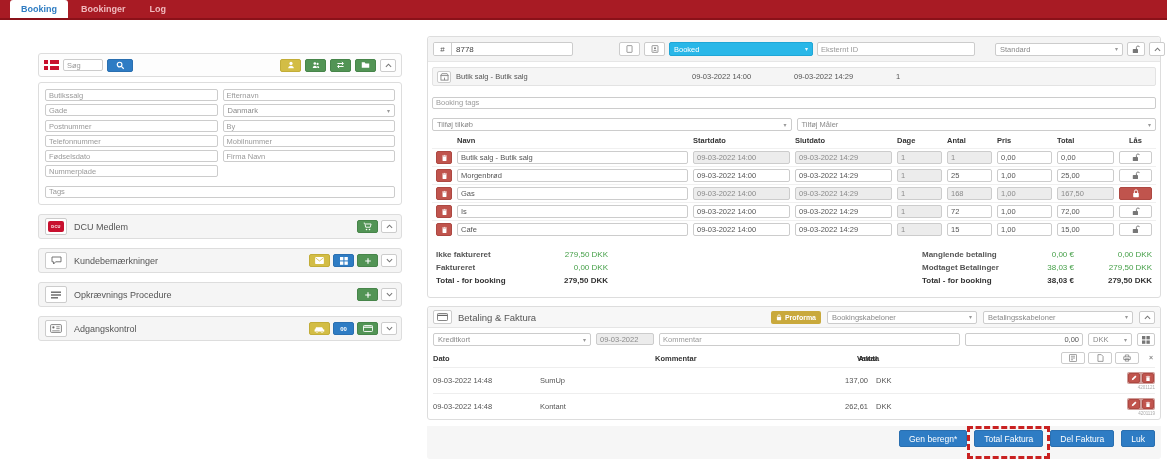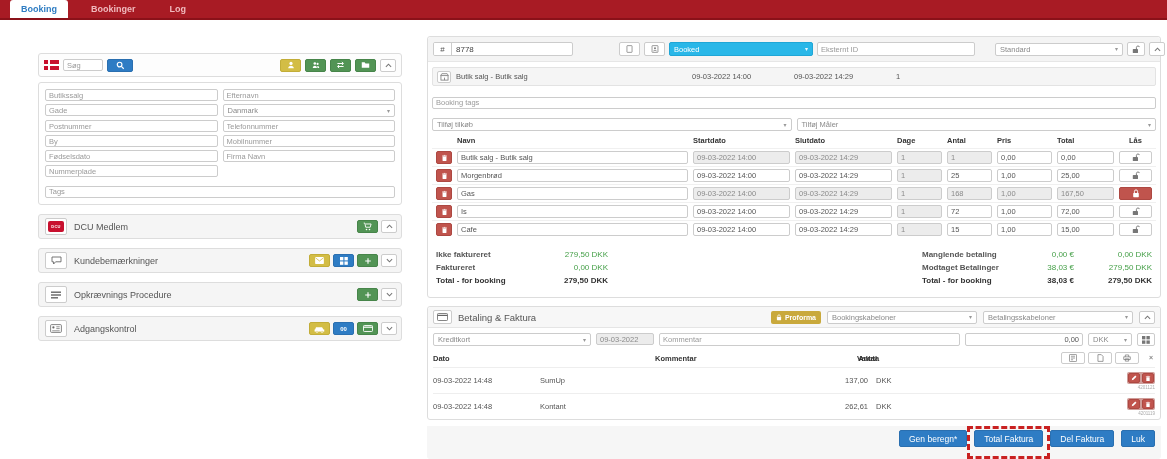--- a/index.html
+++ b/index.html
@@ -1,20 +1,20 @@
 <!DOCTYPE html>
 <html><head>
 <meta charset="utf-8">
 <style>
 * { box-sizing:border-box; margin:0; padding:0; }
 html,body { width:1167px; height:459px; }
 body { position:relative; font-family:"Liberation Sans",sans-serif; background:#fff; color:#555; overflow:hidden; }
 
 
-.tabbar { position:absolute; left:0; top:0; width:100%; height:20px; background:#a81b24; border-bottom:2px solid #8a1119; display:flex; align-items:stretch; padding-left:10px; gap:12px; }
+.tabbar { position:absolute; left:0; top:0; width:100%; height:20px; background:#a81b24; border-bottom:2px solid #8a1119; display:flex; align-items:stretch; padding-left:10px; gap:2px; }
 .tab { display:flex; align-items:center; padding:0 11px; font-size:9px; font-weight:bold; color:#f0b9bd; }
 .tab.active { background:#fff; color:#2f7dc3; border-radius:3px 3px 0 0; }
 
 
 .card { background:#fff; border:1px solid #ddd; border-radius:3px; }
 .inp { border:1px solid #ccc; border-radius:2px; height:12px; font-size:7.5px; color:#555; padding:0 3px; background:#fff; width:100%; font-family:"Liberation Sans",sans-serif; }
 .inp::placeholder { color:#9a9a9a; }
 .inp.gray { background:#ececec; color:#8a8a8a; }
 .sel { display:flex; align-items:center; justify-content:space-between; border:1px solid #ccc; border-radius:2px; background:#fff; height:13px; font-size:7.5px; color:#8a8a8a; padding:0 4px; gap:4px; }
 .caret { font-size:6px; color:#999; line-height:1; }
@@ -189,22 +189,22 @@
   <div class="card fields-card">
     <div class="fgrid">
       <input class="inp" placeholder="Butikssalg" style="">
       <input class="inp" placeholder="Efternavn" style="">
       <input class="inp" placeholder="Gade" style="">
       <div class="sel">
           <span>Danmark</span>
           <span class="caret">▾</span>
         </div>
       <input class="inp" placeholder="Postnummer" style="">
+      <input class="inp" placeholder="By" style="">
       <input class="inp" placeholder="Telefonnummer" style="">
-      <input class="inp" placeholder="By" style="">
       <input class="inp" placeholder="Mobilnummer" style="">
       <input class="inp" placeholder="Fødselsdato" style="">
       <input class="inp" placeholder="Firma Navn" style="">
       <input class="inp" placeholder="Nummerplade" style="">
     </div>
     <div class="tags-row">
       <input class="inp" placeholder="Tags" style="">
     </div>
   </div>
 

